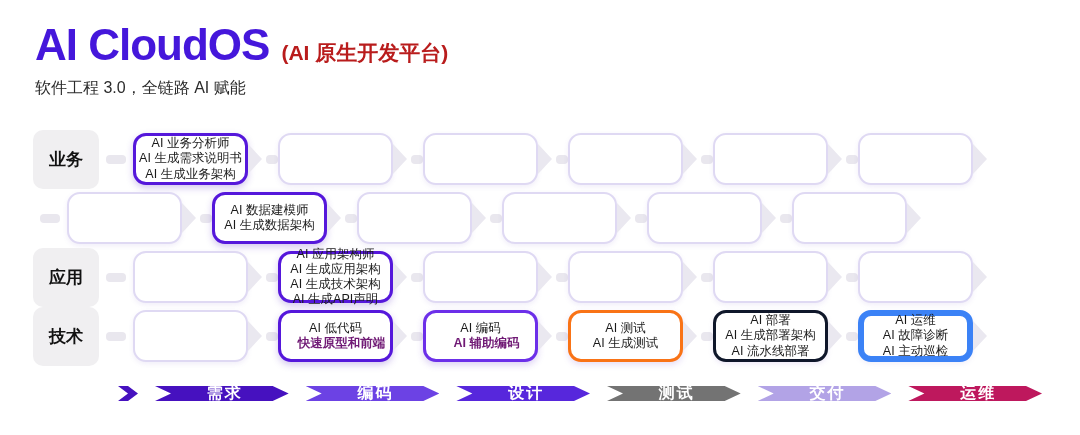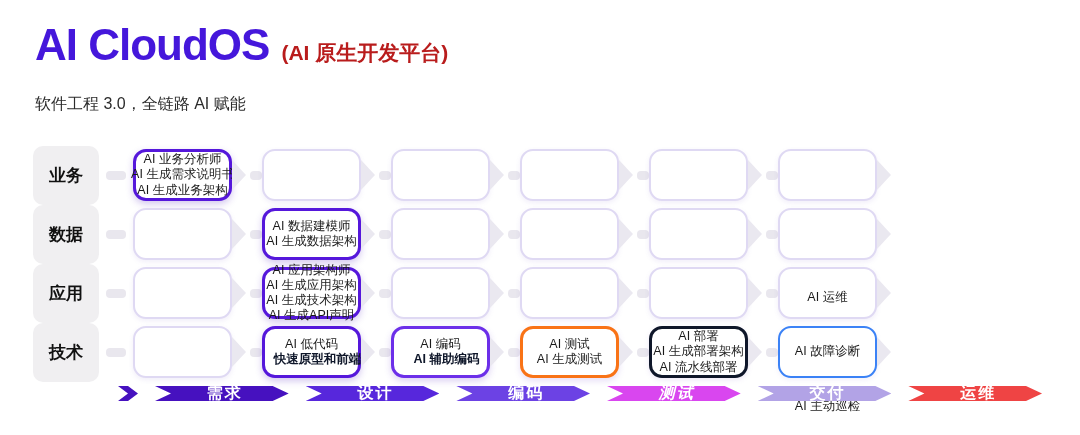--- a/index.html
+++ b/index.html
@@ -4,43 +4,43 @@
 <style>
   * { margin:0; padding:0; box-sizing:border-box; }
   body { background:#ffffff; font-family:"Liberation Sans","DejaVu Sans",sans-serif; }
   .page { position:relative; width:1080px; height:435px; background:#ffffff; overflow:hidden; }
 
   
   .header { padding:20px 0 0 35px; }
   .title-row { display:flex; align-items:baseline; gap:12px; }
   .title { font-size:44px; font-weight:bold; color:#4517DB; letter-spacing:-1px; }
   .title-suffix { font-size:21px; font-weight:bold; color:#b91c1c; }
-  .subtitle { margin-top:24px; font-size:16px; color:#2b2b2b; }
+  .subtitle { margin-top:8px; font-size:16px; color:#2b2b2b; }
 
   
   .matrix { margin:34px 0 0 33px; }
   .mrow { display:flex; align-items:center; margin-bottom:7px; height:52px; }
   .row-label { width:66px; height:59px; background:#F0EFF1; border-radius:10px;
     display:flex; align-items:center; justify-content:center;
     font-size:17px; font-weight:bold; color:#111; flex:0 0 auto; }
   .lead-stub { width:34px; display:flex; align-items:center; justify-content:center; flex:0 0 auto; }
   .lead-stub .bar { width:20px; height:9px; border-radius:4px; background:#E9E7EE; }
   .cells { display:flex; align-items:center; }
   .cellwrap { display:flex; align-items:center; }
-  .box { width:99px; height:52px; background:#ffffff; border-radius:13px;
+  .box { width:115px; height:52px; background:#ffffff; border-radius:13px;
     border:2px solid #DFD9F3; box-shadow:0 2px 5px rgba(120,90,200,0.10);
     display:flex; flex-direction:column; align-items:center; justify-content:center;
     text-align:center; flex:0 0 auto; }
   .line { font-size:12.5px; line-height:1.22; color:#1a1a1a; white-space:nowrap; }
-  .line.accent { color:#0f172a; font-weight:bold;margin-left:12px; }
+  .line.accent { color:#701a75; font-weight:bold;margin-left:12px; }
   .style-strong  { border:3px solid #5517DB; box-shadow:0 3px 7px rgba(80,30,190,0.25); }
   .style-vivid   { border:3px solid #6C2FE9; box-shadow:0 3px 7px rgba(95,45,200,0.22); }
   .style-medium  { border:3px solid #f97316; box-shadow:0 3px 6px rgba(120,80,210,0.18);align-items:center; }
   .style-light   { border:3px solid #0f172a; box-shadow:0 2px 5px rgba(140,110,210,0.15); }
-  .style-lighter { border:2px solid #3b82f6; box-shadow:0 2px 5px rgba(150,130,210,0.12);gap:39px; }
+  .style-lighter { border:6px solid #3b82f6; box-shadow:0 2px 5px rgba(150,130,210,0.12); }
   .conn { width:30px; height:52px; display:flex; align-items:center; justify-content:space-between; flex:0 0 auto; }
   .tri { width:14px; height:30px; background:#EAE8F0;
     clip-path:polygon(0 0, 100% 50%, 0 100%); }
   .stub { width:12px; height:9px; border-radius:4px; background:#E9E7EE; }
 
   
   .stages { position:absolute; left:118px; top:386px; width:924px; height:15px;
     display:flex; align-items:stretch; gap:17px;text-align:right; }
   .lead-chevron { width:20px; flex:0 0 auto;
     clip-path:polygon(0 0, 50% 0, 100% 50%, 50% 100%, 0 100%, 50% 50%); }
@@ -118,23 +118,20 @@
       <div class="box style-empty"></div>
       <div class="conn">
         <div class="tri"></div>
 
       </div>
     </div>
   </div>
     </div>
 
     <div class="mrow">
-      <div class="row-label">
-          <span>数据</span>
-        </div>
       <div class="lead-stub">
           <div class="bar"></div>
         </div>
       <div class="cells">
     <div class="cellwrap">
       <div class="box style-empty"></div>
       <div class="conn">
         <div class="tri"></div>
         <div class="stub"></div>
       </div>
@@ -324,34 +321,34 @@
     </div>
   </div>
 
   <div class="stages">
     <div class="lead-chevron" style="background: rgb(70, 17, 191);"></div>
 
     <div class="stage" style="background: rgb(70, 17, 191);">
         <span>需求</span>
       </div>
 
+    <div class="stage" style="background: rgb(108, 66, 228);">
+        <span>编码</span>
+      </div>
+
     <div class="stage" style="background: rgb(87, 39, 220);">
         <span>设计</span>
       </div>
 
-    <div class="stage" style="background: rgb(108, 66, 228);">
-        <span>编码</span>
-      </div>
-
-    <div class="stage" style="background: #d946ef; font-style: italic;">
+    <div class="stage" style="background: #737373;">
         <span>测试</span>
       </div>
 
     <div class="stage" style="background: rgb(178, 163, 230);">
         <span>交付</span>
       </div>
 
-    <div class="stage" style="background: #ef4444;">
+    <div class="stage" style="background: #be185d;">
         <span>运维</span>
       </div>
   </div>
 
 </div>
 
 </body></html>

